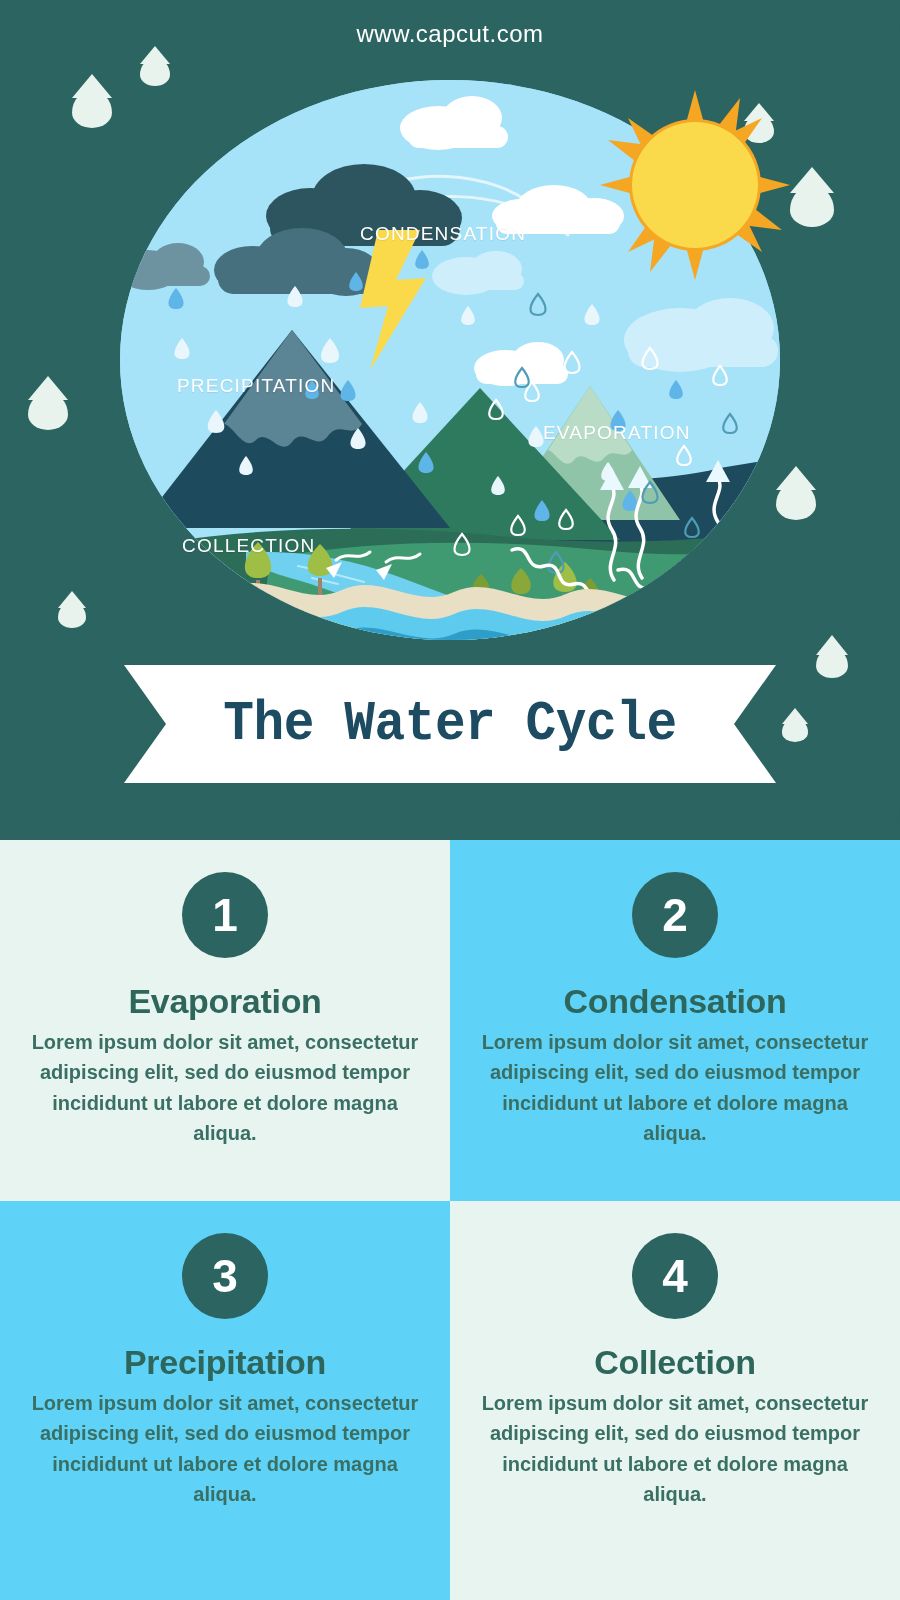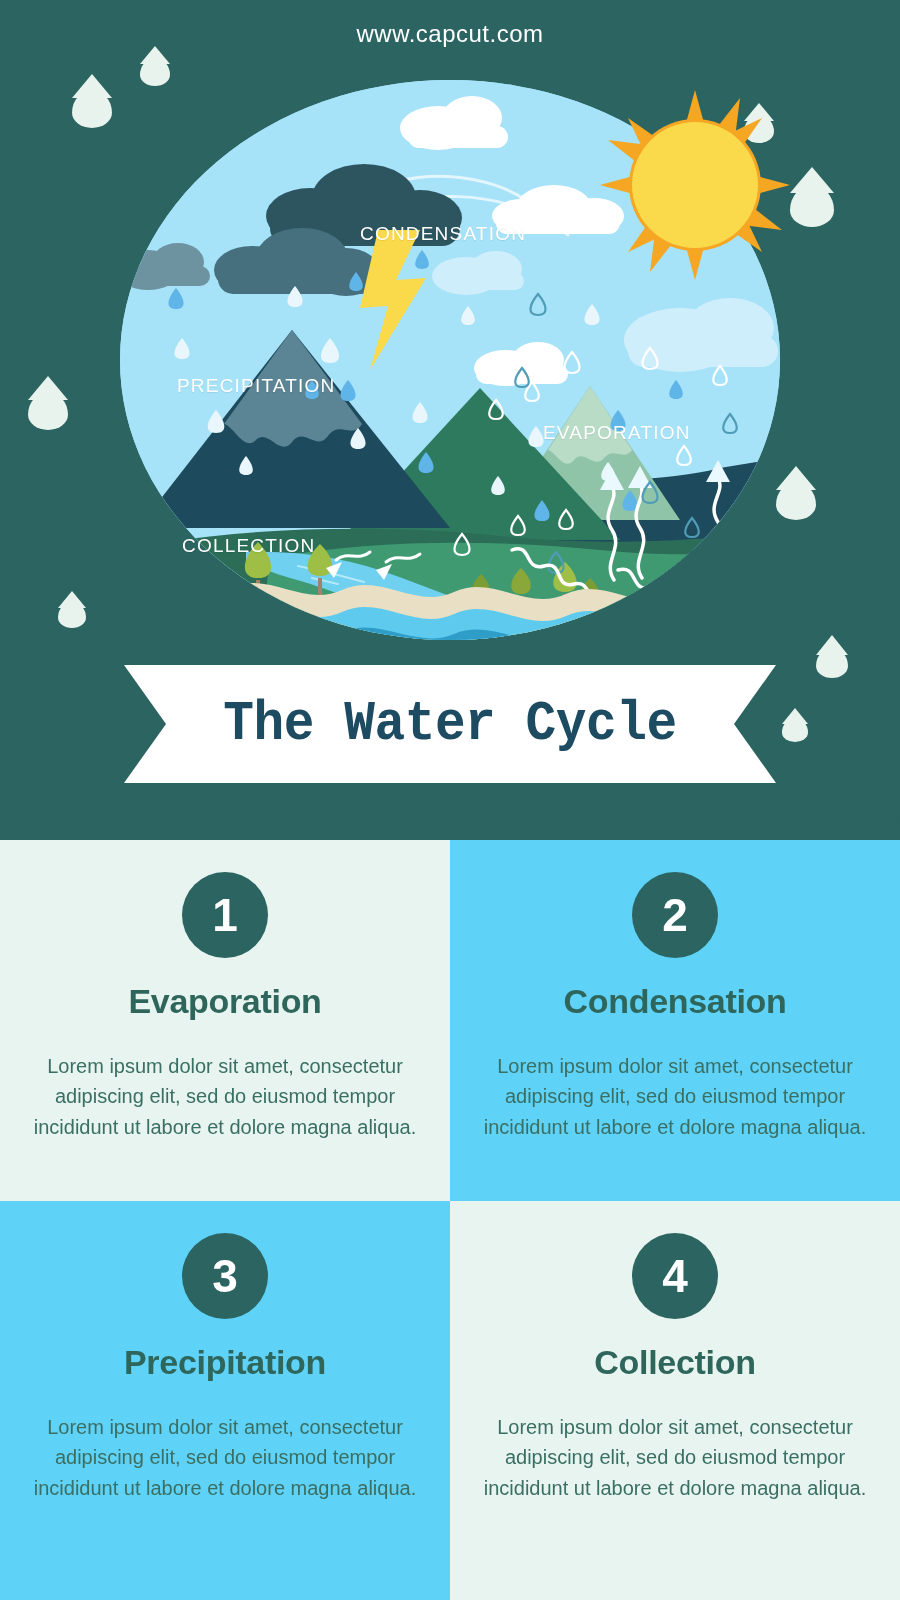--- a/index.html
+++ b/index.html
@@ -129,25 +129,26 @@
     font-size:46px; font-weight:bold;
     flex:0 0 auto;
   }
   .card-title{
     margin-top:24px;
     color:#2e665c;
     font-size:34px; font-weight:bold;
     letter-spacing:-.3px;
   }
   .card-body{
-    margin-top:30px;
+    margin-top:6px;
     color:#3a6f63;
     font-size:20px;
     line-height:1.52;
     max-width:400px;
+    font-weight:bold;
   }
 </style>
 </head>
 <body>
 
 <div id="page">
 
   <div class="hero">
 
     <div class="site-url">www.capcut.com</div>

